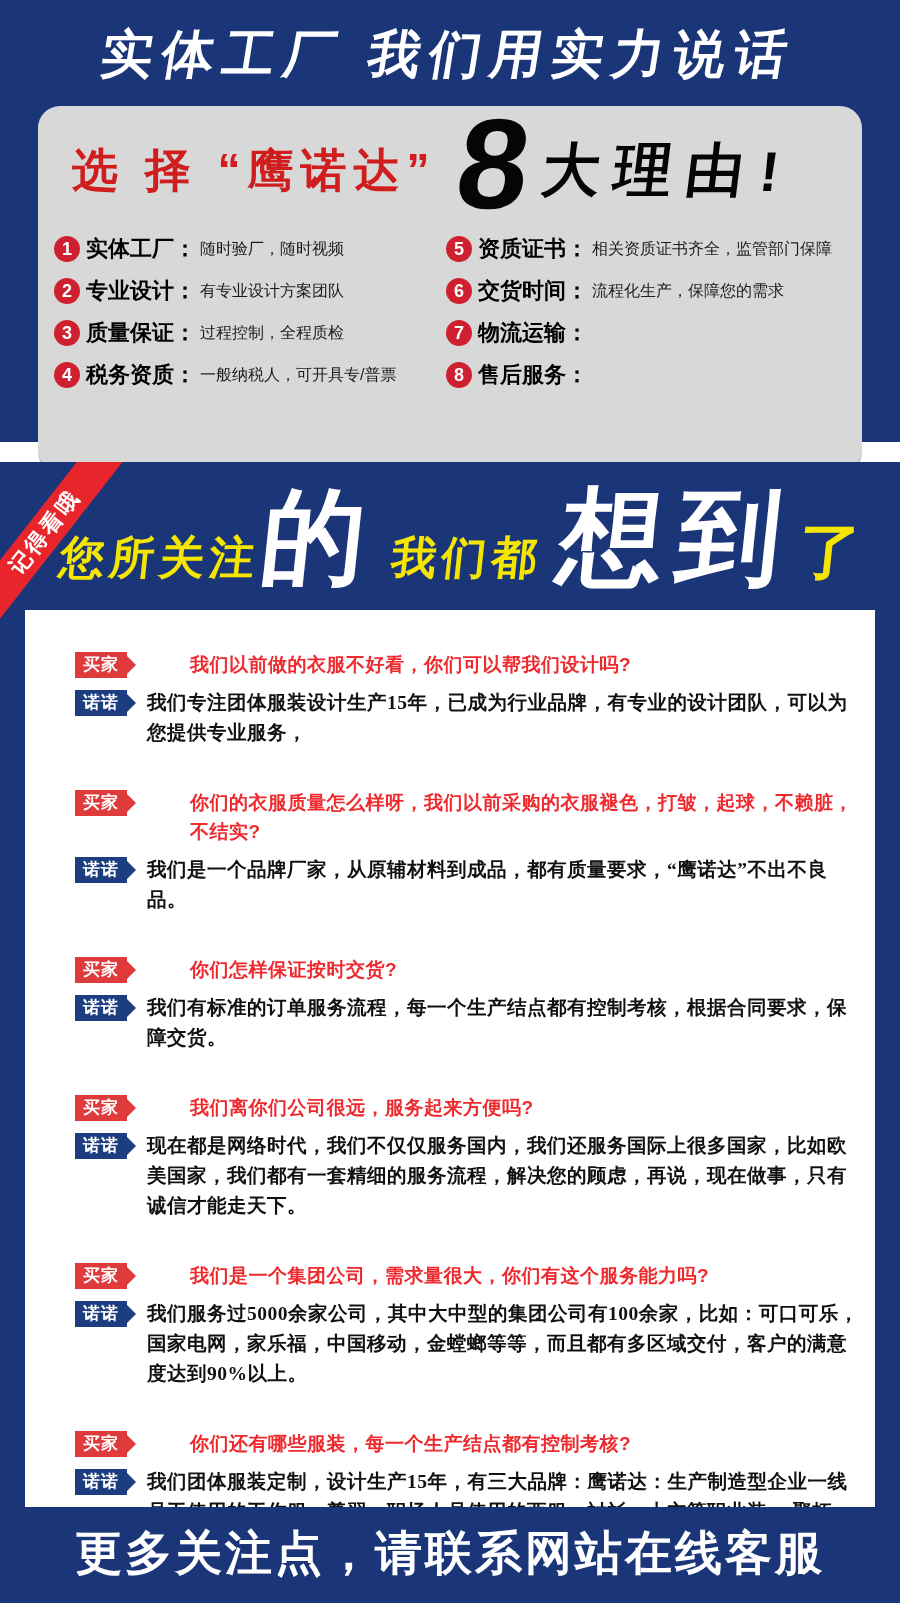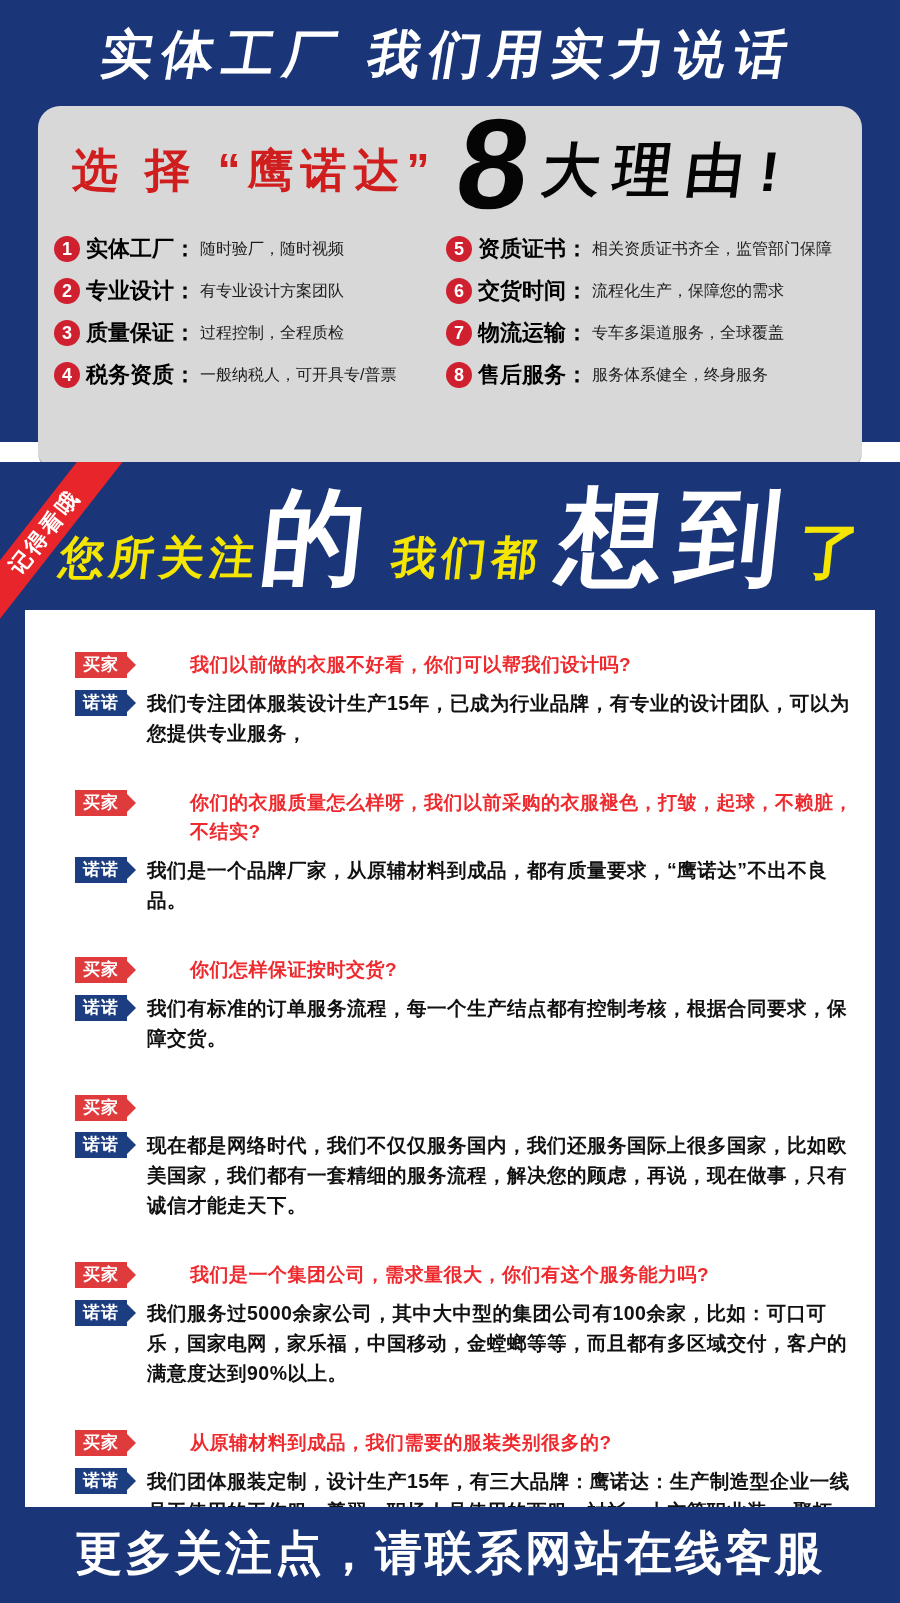--- a/index.html
+++ b/index.html
@@ -89,21 +89,21 @@
     border-top:9px solid transparent;border-bottom:9px solid transparent;
     border-left:9px solid var(--c);
   }
   .tag-red{--c:var(--buyer_red,#df3b3d);}
   .tag-blue{--c:var(--seller_navy,#1c3d80);}
   .q-text{
     color:var(--question_red,#ee2a2e);font-size:19px;font-weight:700;
     line-height:29px;letter-spacing:0.5px;margin-left:43px;
   }
   .a-text{
-    color:#111;font-size:19.5px;font-weight:600;line-height:30px;letter-spacing:0.5px;
+    color:#111;font-size:19.5px;font-weight:600;line-height:30px;letter-spacing:0.5px;font-family:Liberation Serif, serif;
   }
 
   
   .mid-footer{
     position:absolute;left:0;right:0;bottom:0;height:100px;
     display:flex;align-items:center;justify-content:center;
     color:#fff;font-size:47px;font-weight:900;letter-spacing:3px;white-space:nowrap;
   }
 </style>
 </head>
@@ -158,27 +158,25 @@
 
           <div class="reason">
             <span class="num">6</span>
             <span class="r-label">交货时间：</span>
             <span class="r-text">流程化生产，保障您的需求</span>
           </div>
 
           <div class="reason">
             <span class="num">7</span>
             <span class="r-label">物流运输：</span>
-            <span class="r-text">专车多渠道服务，全球覆盖</span>
           </div>
 
           <div class="reason">
             <span class="num">8</span>
             <span class="r-label">售后服务：</span>
-            <span class="r-text">服务体系健全，终身服务</span>
           </div>
         </div>
     </div>
   </section>
 
   <div class="white-strip"></div>
 
   <section class="mid">
     <div class="ribbon">记得看哦</div>
 
@@ -217,20 +215,21 @@
           </div>
           <div class="row a">
             <span class="tag tag-blue">诺诺</span>
             <span class="a-text">我们有标准的订单服务流程，每一个生产结点都有控制考核，根据合同要求，保障交货。</span>
           </div>
         </div>
 
         <div class="pair">
           <div class="row q">
             <span class="tag tag-red">买家</span>
+            <span class="q-text">我们离你们公司很远，服务起来方便吗?</span>
           </div>
           <div class="row a">
             <span class="tag tag-blue">诺诺</span>
             <span class="a-text">现在都是网络时代，我们不仅仅服务国内，我们还服务国际上很多国家，比如欧美国家，我们都有一套精细的服务流程，解决您的顾虑，再说，现在做事，只有诚信才能走天下。</span>
           </div>
         </div>
 
         <div class="pair">
           <div class="row q">
             <span class="tag tag-red">买家</span>
@@ -238,21 +237,21 @@
           </div>
           <div class="row a">
             <span class="tag tag-blue">诺诺</span>
             <span class="a-text">我们服务过5000余家公司，其中大中型的集团公司有100余家，比如：可口可乐，国家电网，家乐福，中国移动，金螳螂等等，而且都有多区域交付，客户的满意度达到90%以上。</span>
           </div>
         </div>
 
         <div class="pair">
           <div class="row q">
             <span class="tag tag-red">买家</span>
-            <span class="q-text">从原辅材料到成品，我们需要的服装类别很多的?</span>
+            <span class="q-text">你们还有哪些服装，每一个生产结点都有控制考核?</span>
           </div>
           <div class="row a">
             <span class="tag tag-blue">诺诺</span>
             <span class="a-text">我们团体服装定制，设计生产15年，有三大品牌：鹰诺达：生产制造型企业一线员工使用的工作服。尊羿：职场人员使用的西服，衬衫，大衣等职业装。 聚拓：科技型企业，团建，福利等中高端休闲运动户外类服装，能满足各种公司类型的各种服装需求。</span>
           </div>
         </div>
 
       </div>
 
     <div class="mid-footer">更多关注点，请联系网站在线客服</div>

